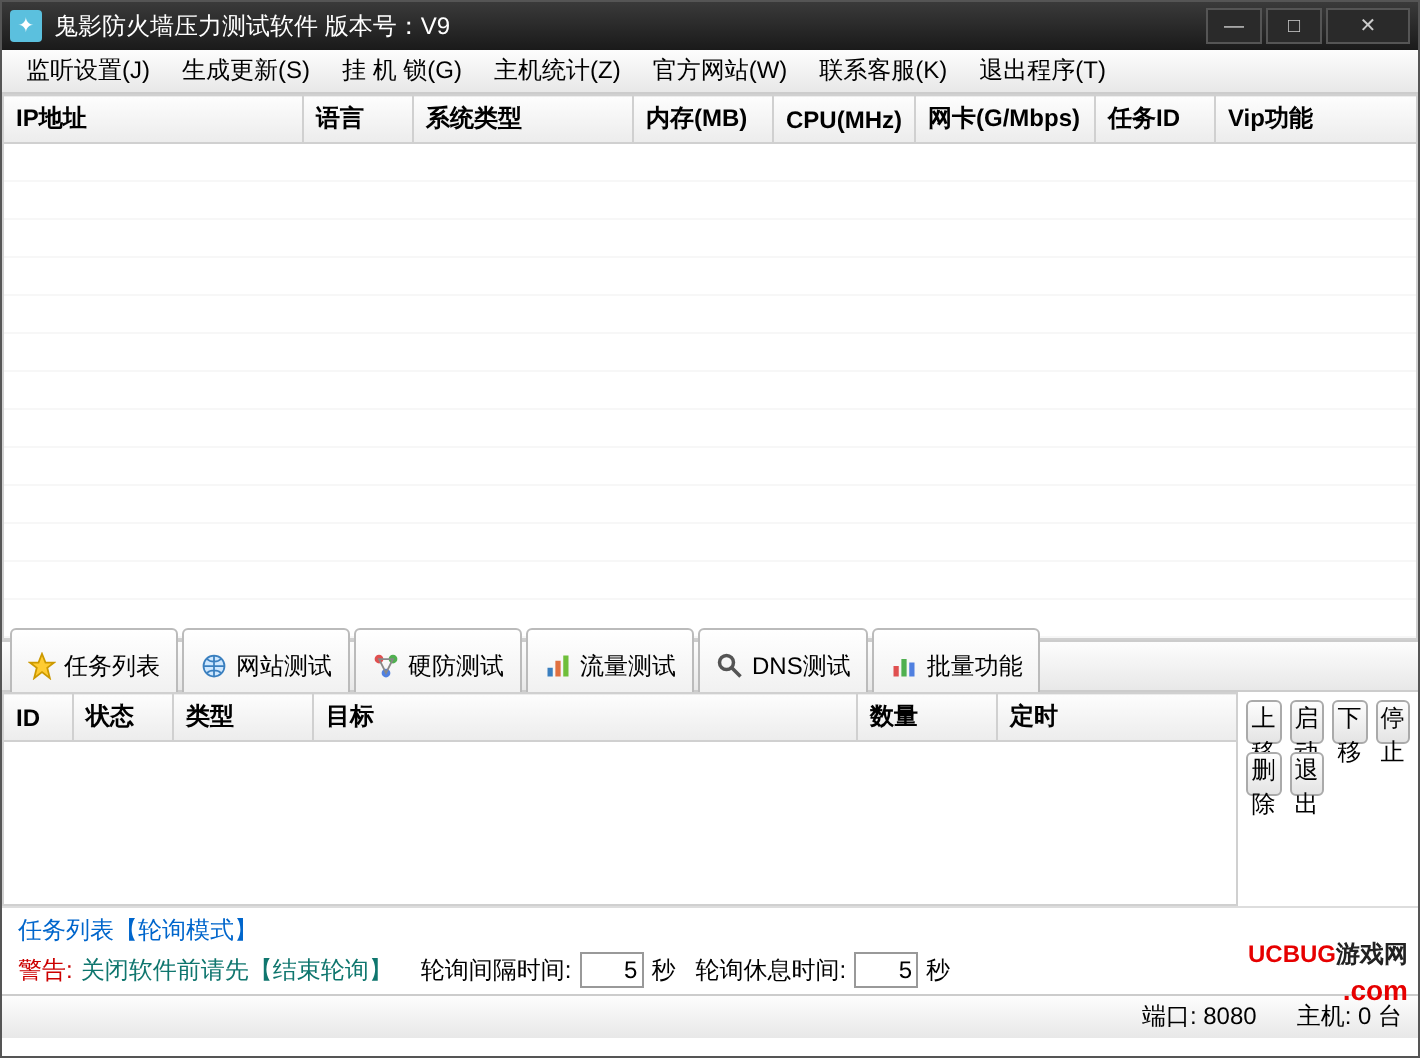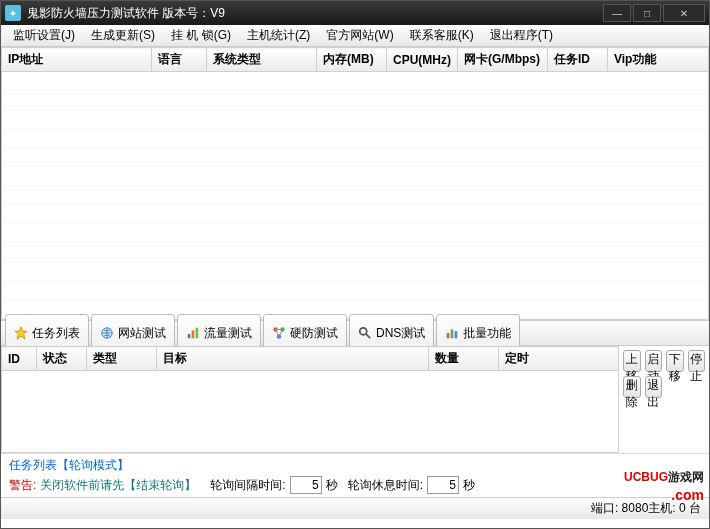--- a/index.html
+++ b/index.html
@@ -27,21 +27,21 @@
 .bottom-grid .grid-body2 { height: 82px; background: #fff; border: 1px solid #d0d0d0; border-top: none; }
 .side-btns { width: 90px; padding: 4px 4px 0 4px; display: grid; grid-template-columns: 1fr 1fr 1fr 1fr; gap: 4px; align-content: start; }
 .side-btns button { height: 22px; background: linear-gradient(#fdfdfd, #e4e4e4); border: 1px solid #aaa; border-radius: 3px; cursor: pointer; font-size: 12px; }
 
 .info-row1 { padding: 3px 8px; border-top: 1px solid #ddd; }
 .info-row1 .line1 { color: #0066cc; }
 .info-row1 .line2 { display: flex; align-items: center; gap: 4px; margin-top: 2px; }
 .info-row1 .warn-label { color: #cc0000; }
 .info-row1 input { width: 32px; height: 18px; border: 1px solid #999; text-align: right; padding: 0 2px; }
 
-.statusbar { height: 22px; background: linear-gradient(#fdfdfd, #e8e8e8); border-top: 1px solid #ccc; display: flex; align-items: center; justify-content: flex-end; padding: 0 8px; }
+.statusbar { height: 22px; background: linear-gradient(#fdfdfd, #e8e8e8); border-top: 1px solid #ccc; display: flex; align-items: center; justify-content: flex-end; padding: 0 8px; gap: 20px; }
 
 .watermark { position: absolute; right: 6px; bottom: 26px; font-weight: bold; font-size: 22px; pointer-events: none; }
 .watermark .r { color: #e60000; } .watermark .k { color: #222; }
 .watermark .sm { font-size: 14px; display: block; text-align: right; color: #e60000; }
 
 svg { display: block; }
 </style>
 </head>
 <body>
 
@@ -95,37 +95,37 @@
         <svg viewBox="0 0 16 16">
           <circle cx="8" cy="8" r="6" fill="#cfe8ff" stroke="#3a7fbf"></circle>
           <path d="M2 8h12M8 2v12M4 4c2 2 6 2 8 0M4 12c2-2 6-2 8 0" stroke="#3a7fbf" fill="none"></path>
         </svg>
       </span>
     <span>网站测试</span>
   </div>
   <div class="tab">
     <span class="ticon">
         <svg viewBox="0 0 16 16">
-          <rect x="2" y="9" width="3" height="5" fill="#3a7fbf"></rect>
-          <rect x="6.5" y="5" width="3" height="9" fill="#e07040"></rect>
-          <rect x="11" y="2" width="3" height="12" fill="#6fbf3a"></rect>
-        </svg>
-      </span>
-    <span>流量测试</span>
-  </div>
-  <div class="tab">
-    <span class="ticon">
-        <svg viewBox="0 0 16 16">
           <circle cx="4" cy="4" r="2.5" fill="#e05050"></circle>
           <circle cx="12" cy="4" r="2.5" fill="#50b050"></circle>
           <circle cx="8" cy="12" r="2.5" fill="#5080e0"></circle>
           <path d="M4 4L12 4L8 12Z" stroke="#888" fill="none"></path>
         </svg>
       </span>
     <span>硬防测试</span>
+  </div>
+  <div class="tab">
+    <span class="ticon">
+        <svg viewBox="0 0 16 16">
+          <rect x="2" y="9" width="3" height="5" fill="#3a7fbf"></rect>
+          <rect x="6.5" y="5" width="3" height="9" fill="#e07040"></rect>
+          <rect x="11" y="2" width="3" height="12" fill="#6fbf3a"></rect>
+        </svg>
+      </span>
+    <span>流量测试</span>
   </div>
   <div class="tab">
     <span class="ticon">
         <svg viewBox="0 0 16 16">
           <circle cx="6" cy="6" r="4" fill="none" stroke="#555" stroke-width="2"></circle>
           <line x1="9" y1="9" x2="14" y2="14" stroke="#555" stroke-width="2"></line>
         </svg>
       </span>
     <span>DNS测试</span>
   </div>

